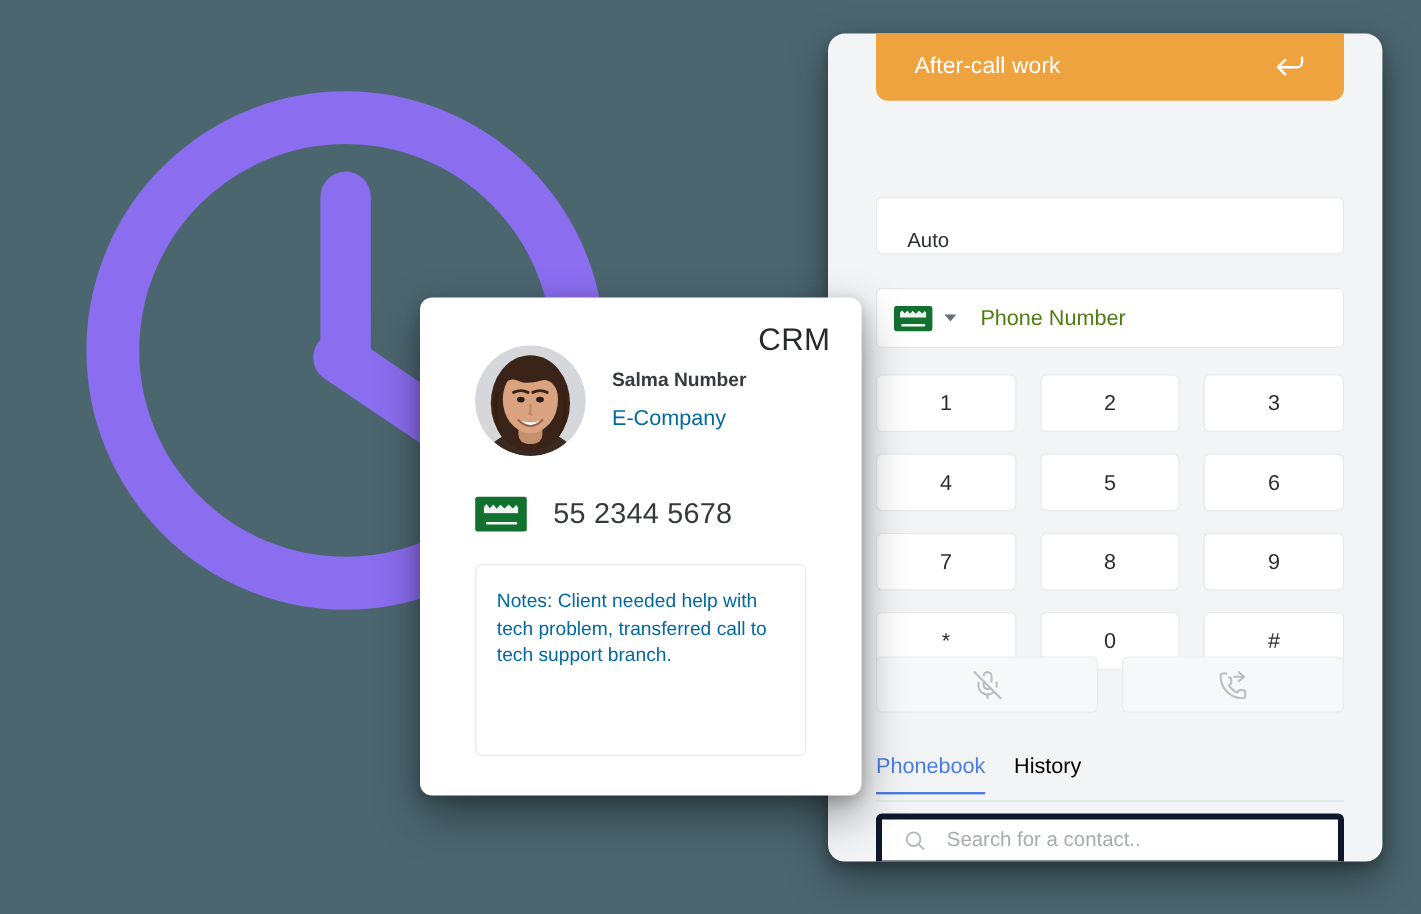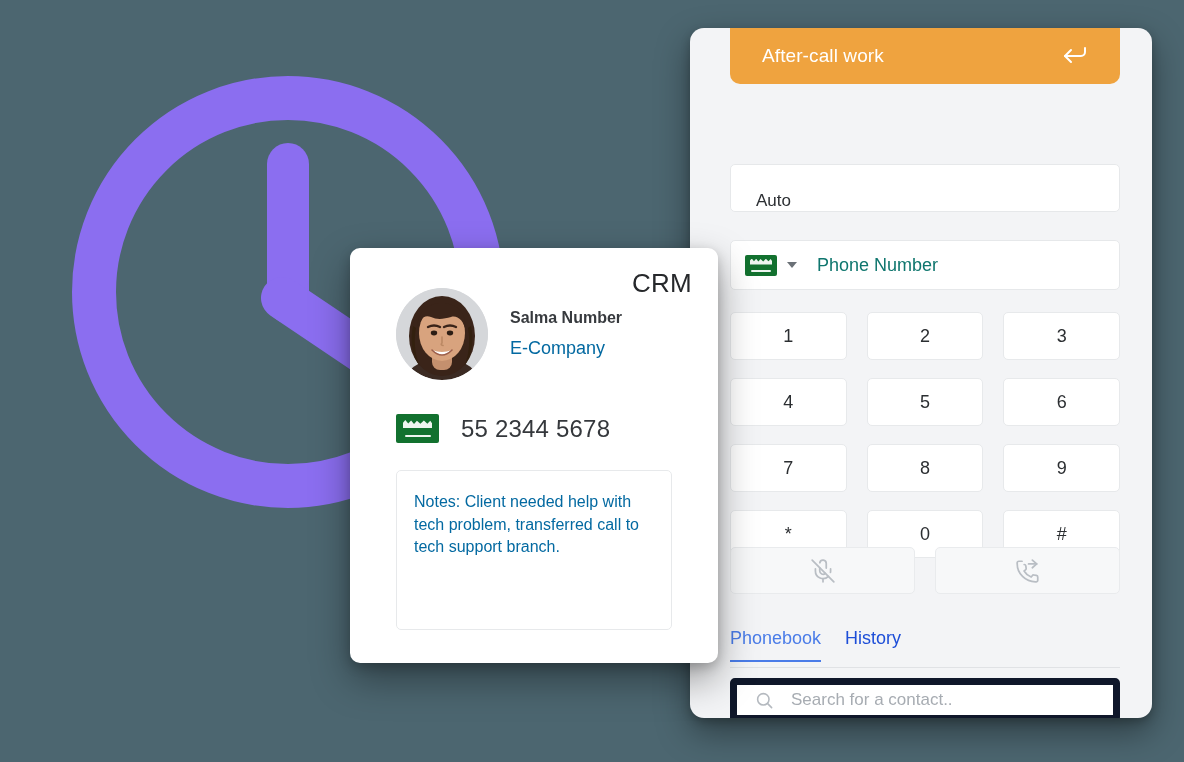--- a/index.html
+++ b/index.html
@@ -101,21 +101,21 @@
     width: 0; height: 0;
     border-left: 5px solid transparent;
     border-right: 5px solid transparent;
     border-top: 6px solid #6b7177;
     margin-left: 10px;
     flex: 0 0 auto;
   }
   .phone-input-placeholder {
     margin-left: 20px;
     font-size: 18px;
-    color: #0f766e;
+    color: #4d7c0f;
   }
 
   .keypad {
     position: absolute;
     left: 40px; top: 284px;
     width: 390px;
     display: grid;
     grid-template-columns: repeat(3, 1fr);
     gap: 18px 20px;
   }
@@ -156,36 +156,36 @@
     left: 40px; top: 600px;
     width: 390px;
     height: 40px;
     border-bottom: 1px solid #e0e2e5;
     display: flex;
     align-items: flex-start;
     gap: 24px;
   }
   .tab {
     font-size: 18px;
-    color: #1d4ed8;
+    color: #000000;
     padding-bottom: 11px;
     cursor: pointer;
     white-space: nowrap;
   }
   .tab.active {
     color: #4a7ce8;
     border-bottom: 2px solid #4a7ce8;
   }
 
   .search-box {
     position: absolute;
     left: 40px; top: 650px;
     width: 390px; height: 44px;
     background: #ffffff;
-    border: 7px solid #0f172a;
+    border: 5px solid #0f172a;
     border-radius: 5px;
     display: flex;
     align-items: center;
     padding-left: 18px;
   }
   .search-placeholder {
     margin-left: 17px;
     font-size: 17px;
     color: #a7acb2;
   }

